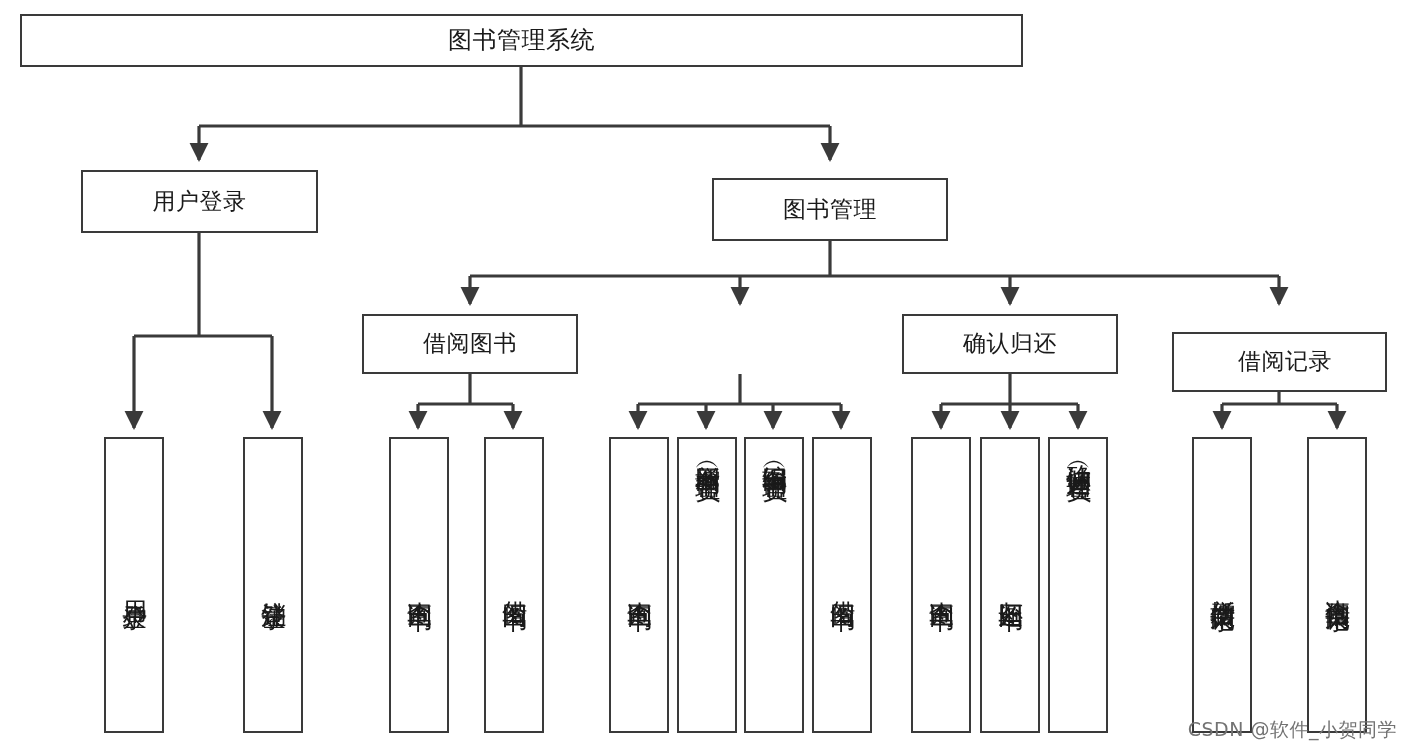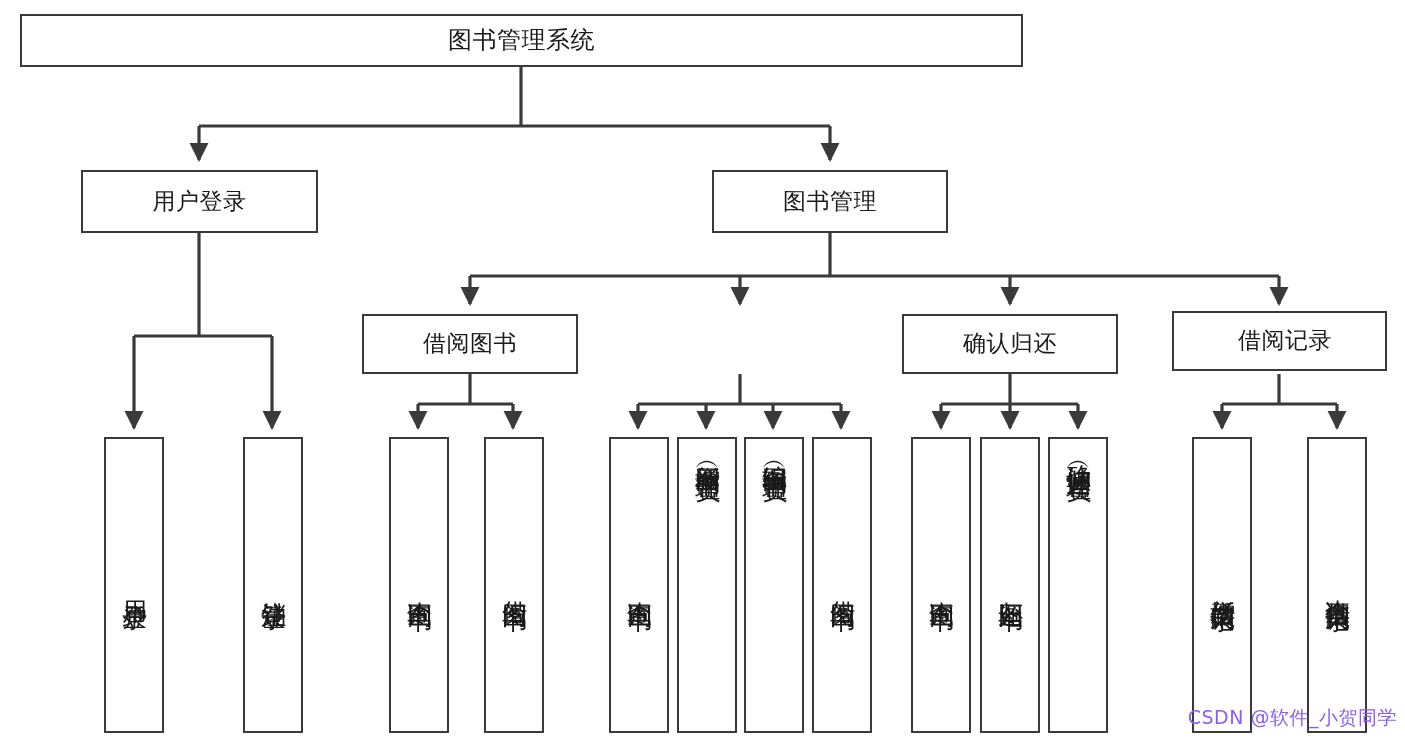--- a/index.html
+++ b/index.html
@@ -65,23 +65,23 @@
     letter-spacing: 2px;
     white-space: pre-line;
   }
   .node.vert.centered {
     align-items: center;
     padding-top: 0;
   }
   .watermark {
     position: absolute;
     right: 8px;
-    bottom: 16px;
+    bottom: 4px;
     font-size: 19px;
-    color: #8b5cf6;
+    color: #737373;
     letter-spacing: 0.5px;
     user-select: none;
     white-space: nowrap;
   }
 </style>
 </head>
 <body>
 
 <div id="canvas">
 
@@ -135,31 +135,31 @@
     </g>
   </svg>
 
   <div class="node horiz root" style="left:20px; top:14px; width:1003px; height:53px;">
     <span class="label">图书管理系统</span>
   </div>
 
   <div class="node horiz" style="left:81px; top:170px; width:237px; height:63px;">
     <span class="label">用户登录</span>
   </div>
-  <div class="node horiz" style="left:712px; top:170px; width:236px; height:63px;">
+  <div class="node horiz" style="left:712px; top:178px; width:236px; height:63px;">
     <span class="label">图书管理</span>
   </div>
 
   <div class="node horiz" style="left:362px; top:314px; width:216px; height:60px;">
     <span class="label">借阅图书</span>
   </div>
   <div class="node horiz" style="left:902px; top:314px; width:216px; height:60px;">
     <span class="label">确认归还</span>
   </div>
-  <div class="node horiz" style="left:1172px; top:311px; width:215px; height:60px;padding-left:11px;">
+  <div class="node horiz" style="left:1172px; top:332px; width:215px; height:60px;padding-left:11px;">
     <span class="label">借阅记录</span>
   </div>
 
   <div class="node vert centered" style="left:104px; top:437px; width:60px; height:296px;">
     <span class="label">用户登录</span>
   </div>
   <div class="node vert centered" style="left:243px; top:437px; width:60px; height:296px;">
     <span class="label">注销登录</span>
   </div>
 

